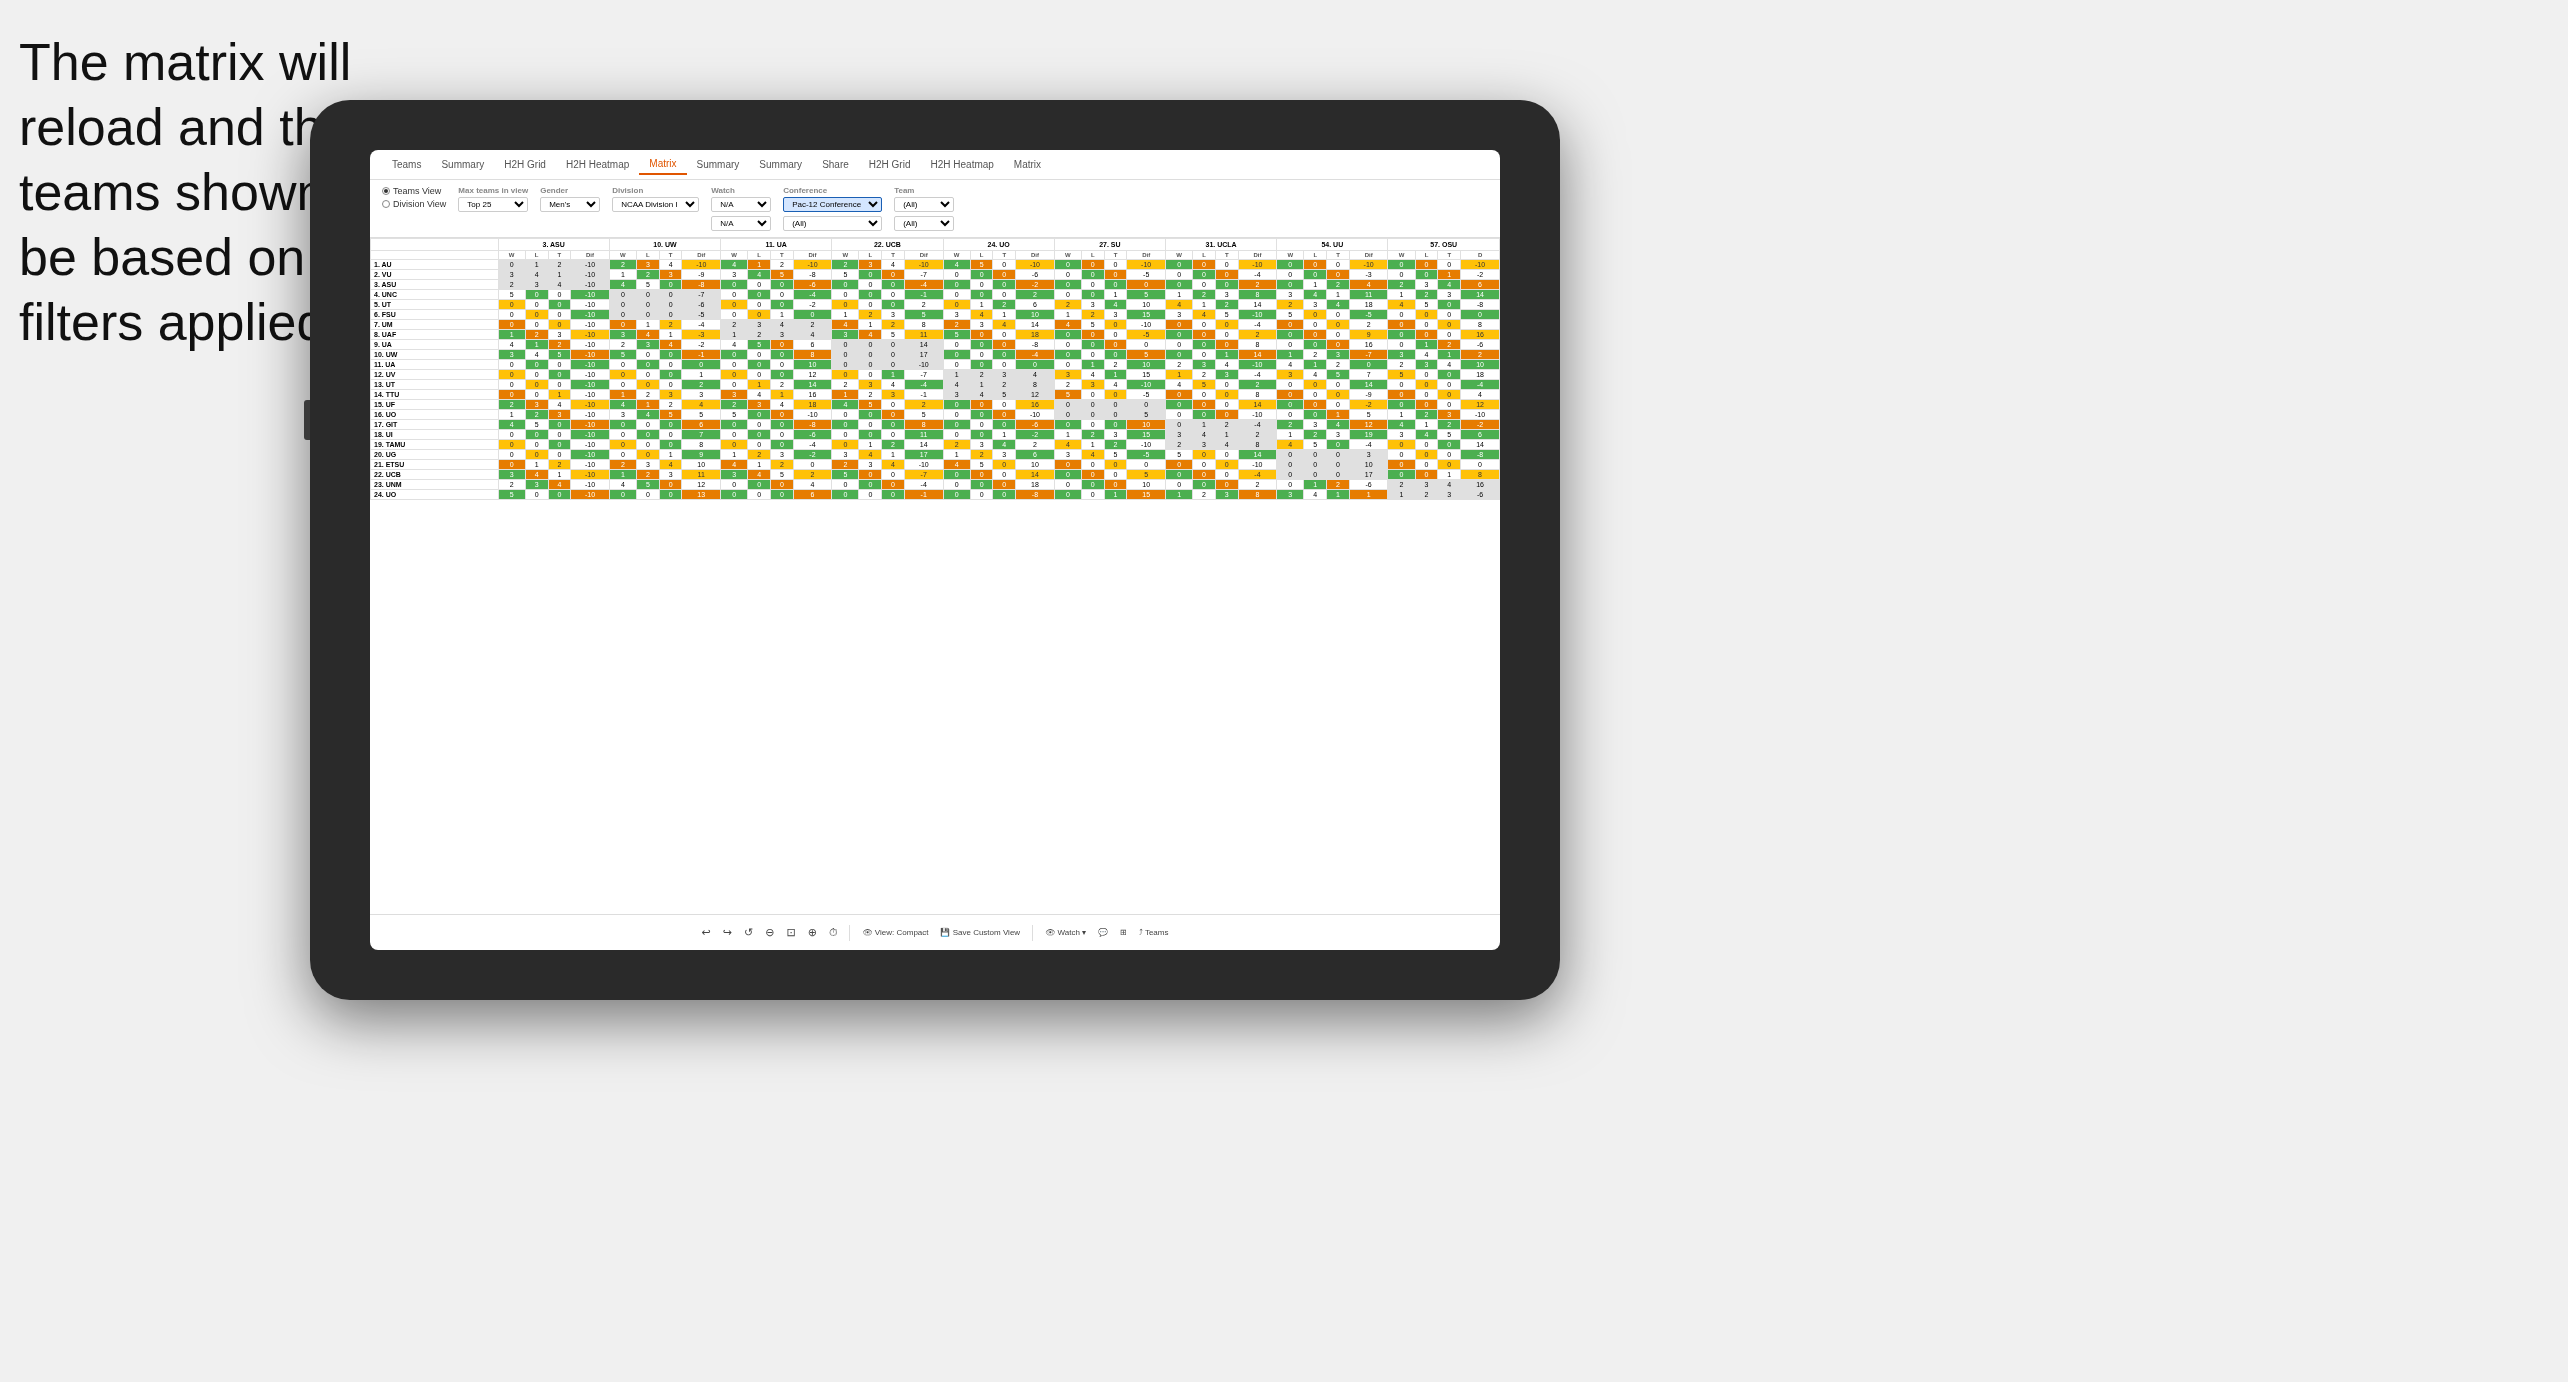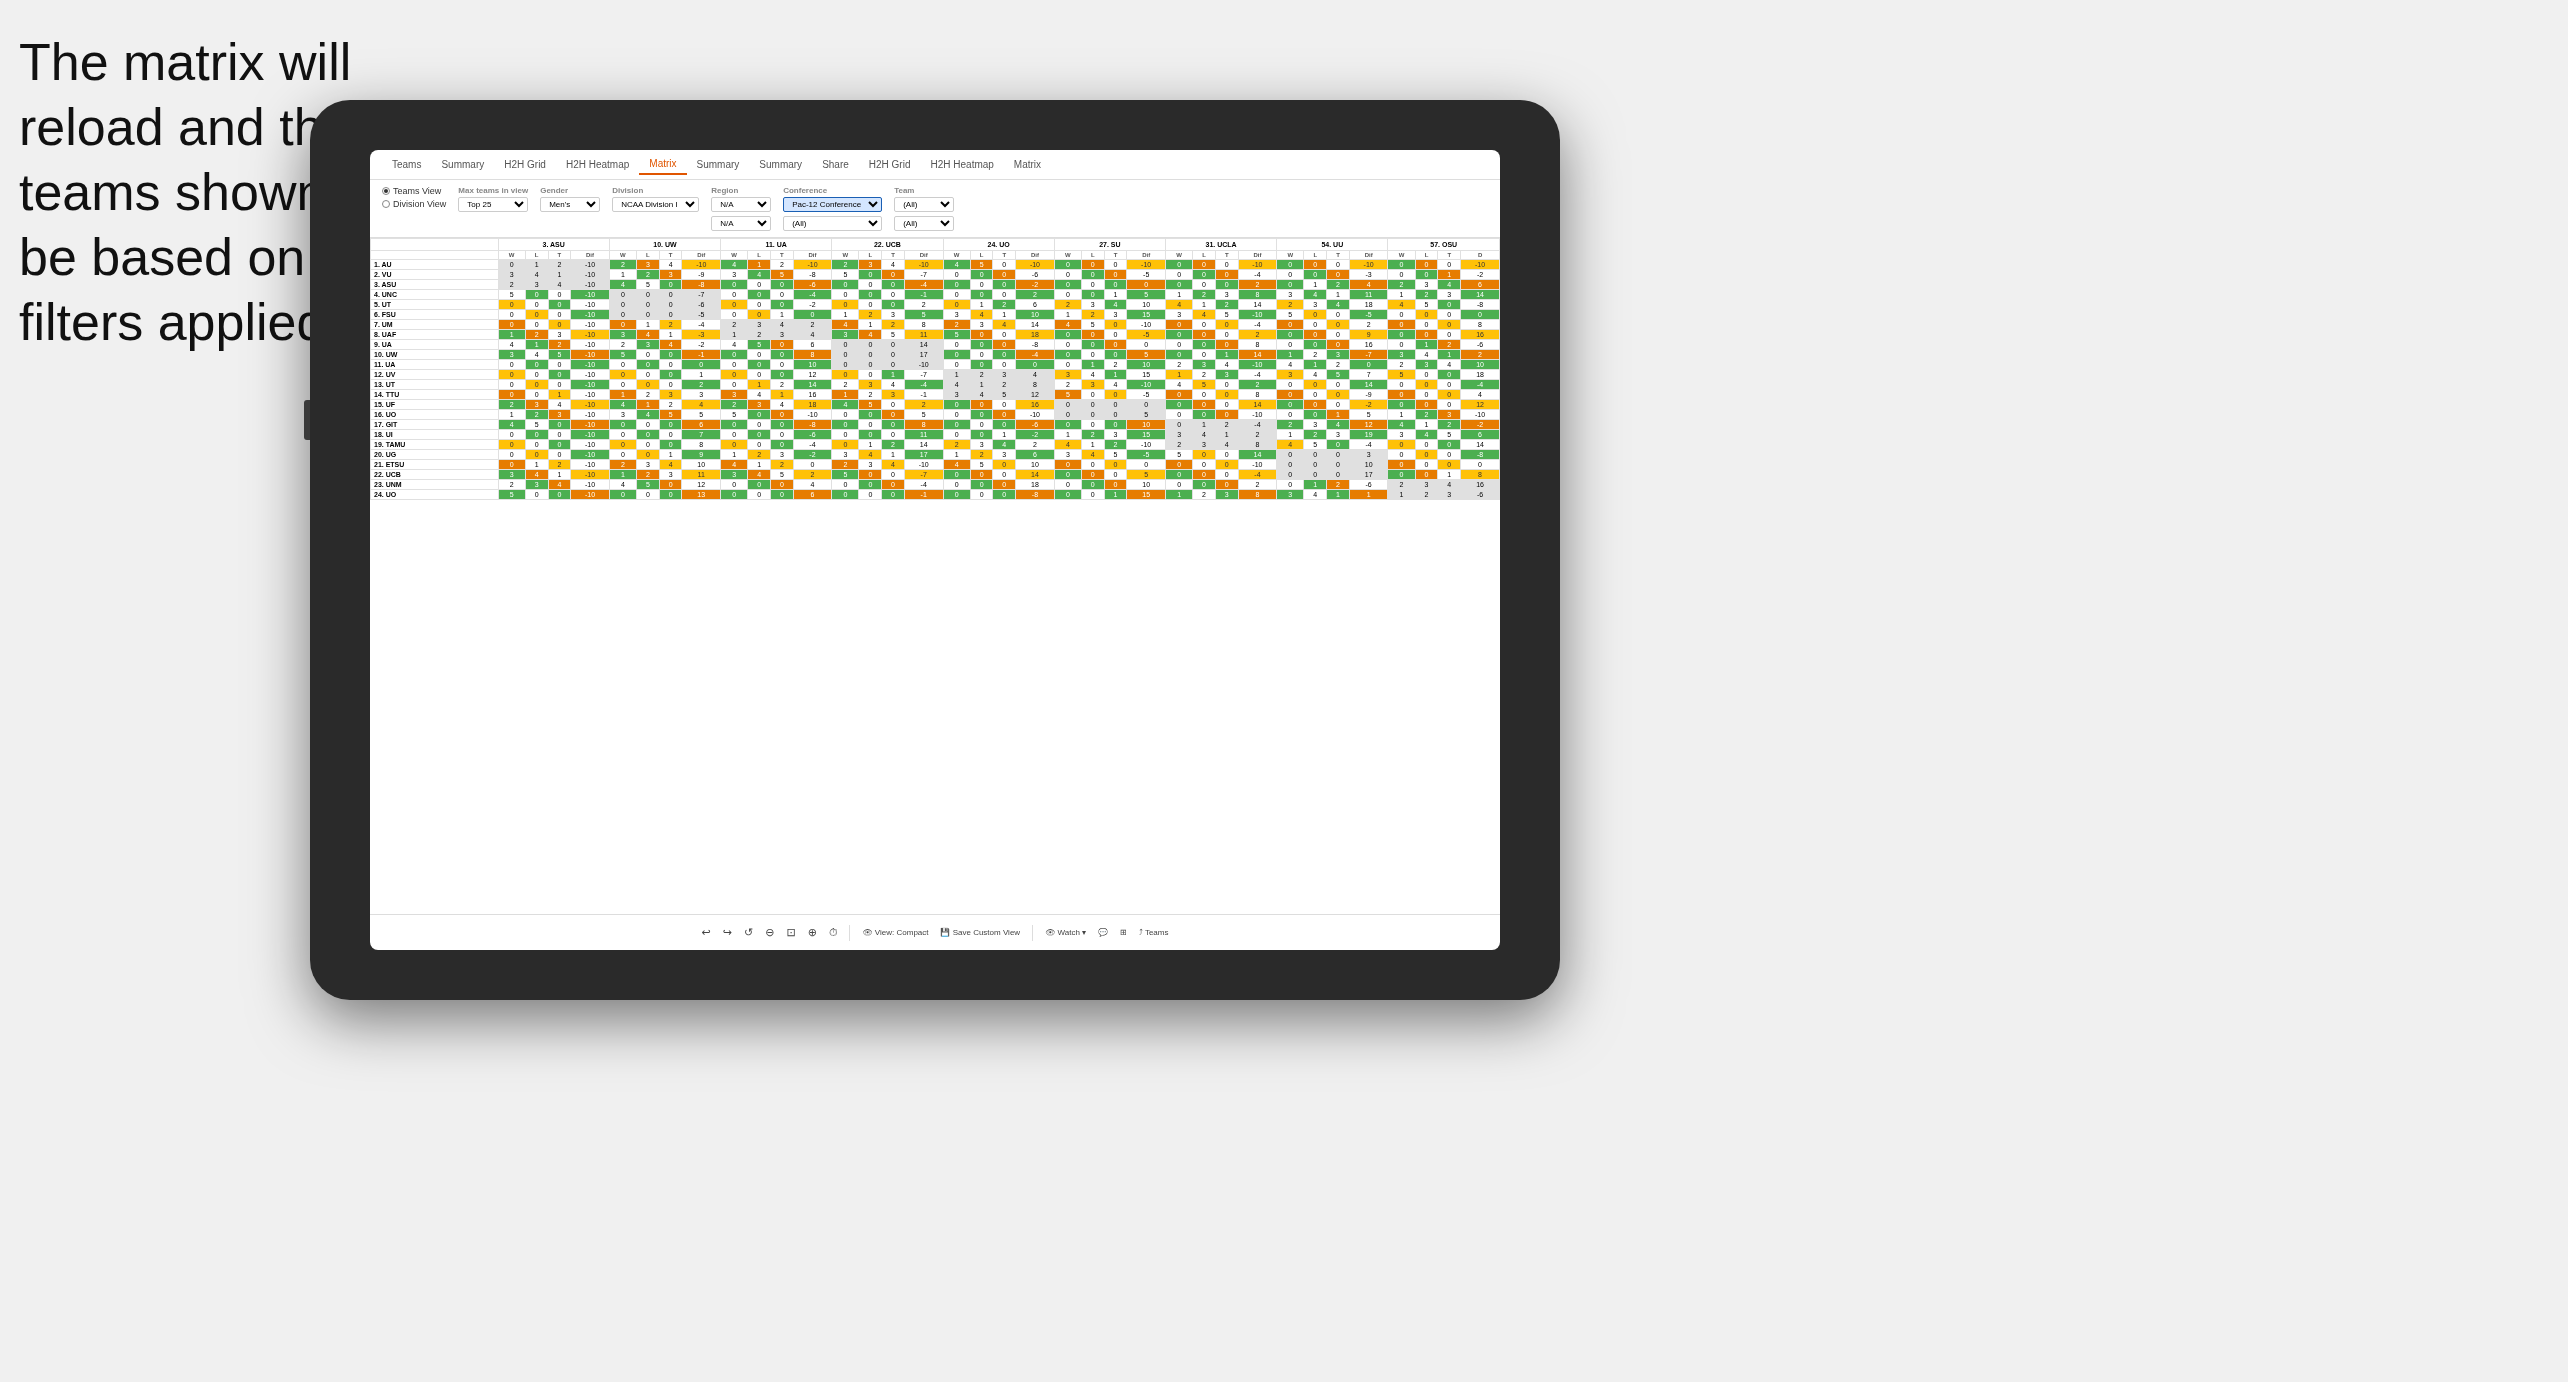--- a/index.html
+++ b/index.html
@@ -351,21 +351,21 @@
       </div>
 
       <div class="filter-group">
         <span class="filter-label">Division</span>
         <select class="filter-select">
           <option>NCAA Division I</option>
         </select>
       </div>
 
       <div class="filter-group">
-        <span class="filter-label">Region</span>
+        <span class="filter-label">Watch</span>
         <select class="filter-select">
           <option>N/A</option>
         </select>
         <select class="filter-select" style="margin-top:2px;">
           <option>N/A</option>
         </select>
       </div>
 
       <div class="filter-group">
         <span class="filter-label">Conference</span>

